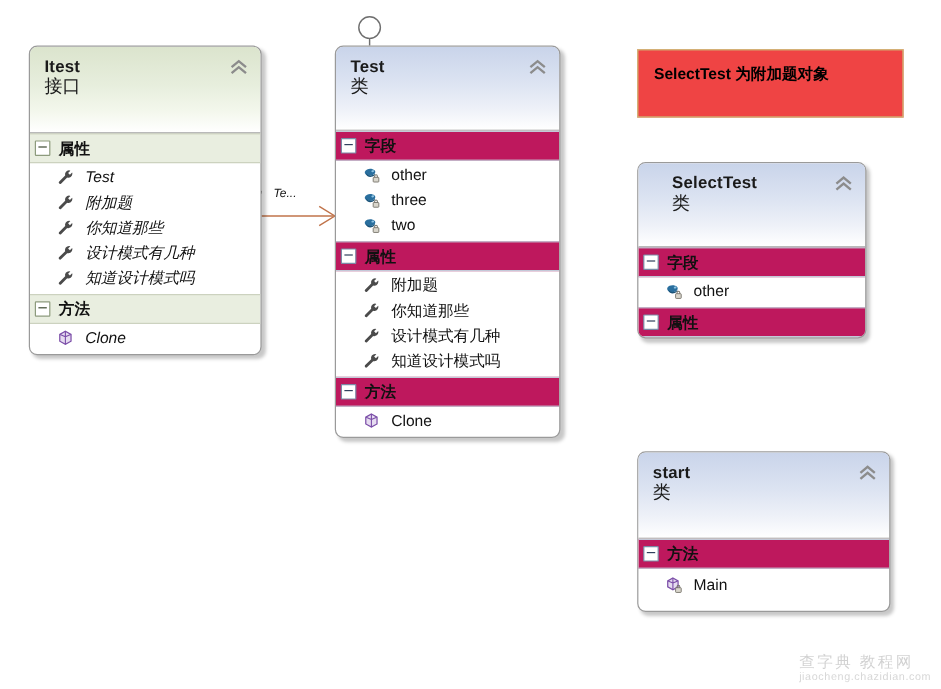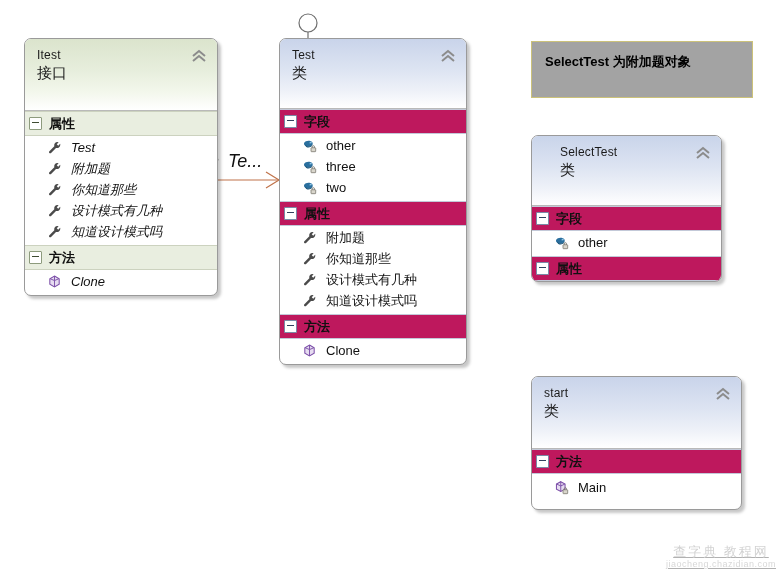--- a/index.html
+++ b/index.html
@@ -40,22 +40,22 @@
   }
   .shape-header.cls {
     background: linear-gradient(to bottom, #c9d4ea 0%, #dde4f2 45%, #eef1f8 75%, #ffffff 100%);
     border-bottom: 1px solid #b9b9b9;
   }
   .shape-header.iface {
     background: linear-gradient(to bottom, #dbe4cd 0%, #e7eedd 45%, #f3f7ec 75%, #ffffff 100%);
     border-bottom: 1px solid #b9b9b9;
   }
   .shape-title {
-    font-size: 12px;
-    font-weight: normal;
+    font-size: 14px;
+    font-weight: bold;
     color: #1a1a1a;
     line-height: 17px;
     letter-spacing: 0.2px;
   }
   .shape-stereotype {
     font-size: 15px;
     color: #1a1a1a;
     line-height: 16px;
     margin-top: 1px;
   }
@@ -128,61 +128,59 @@
     width: 15px;
     height: 15px;
     flex: 0 0 auto;
     position: relative;
     display: inline-block;
   }
 
   
   .note {
     position: absolute;
-    background: #a3a3a3;
+    background: #ef4444;
     border: 1px solid #ccc27a;
     box-sizing: border-box;
     font-size: 13px;
     color: #000000;
     padding: 11px 13px;
     font-weight: bold;
   }
 
   
   .connector-svg {
     position: absolute;
     left: 0;
     top: 0;
     width: 784px;
     height: 574px;
     pointer-events: none;
   }
   .overflow-label {
     position: absolute;
-    font-size: 18px;
+    font-size: 10px;
     font-style: italic;
     color: #111111;
     white-space: nowrap;
     line-height: 19px;
   }
   .overflow-icon {
     position: absolute;
     width: 15px;
     height: 15px;
   }
 
   
   .watermark {
     position: absolute;
     right: 8px;
     bottom: 4px;
-    text-align: center;
     opacity: 0.30;
     user-select: none;
-    text-decoration: underline;
   }
   .watermark-main {
     font-size: 13px;
     color: #6b6b6b;
     letter-spacing: 2px;
     line-height: 15px;
   }
   .watermark-sub {
     font-size: 9px;
     color: #7a7a7a;

